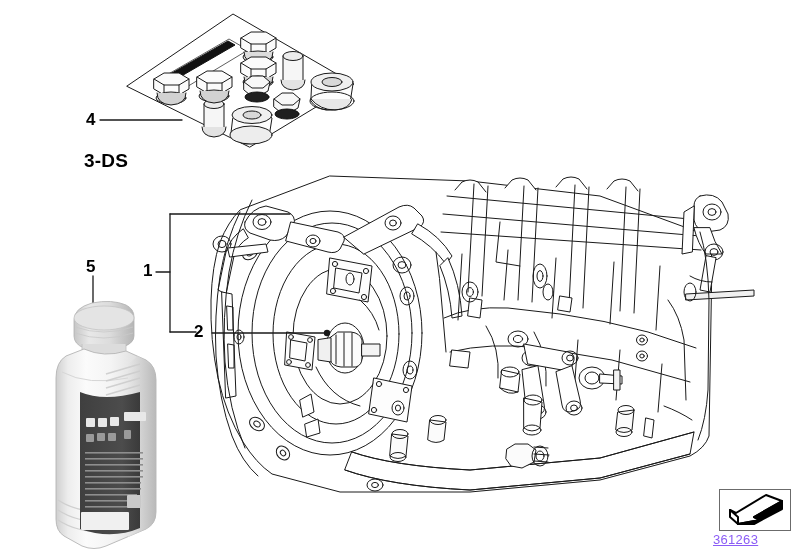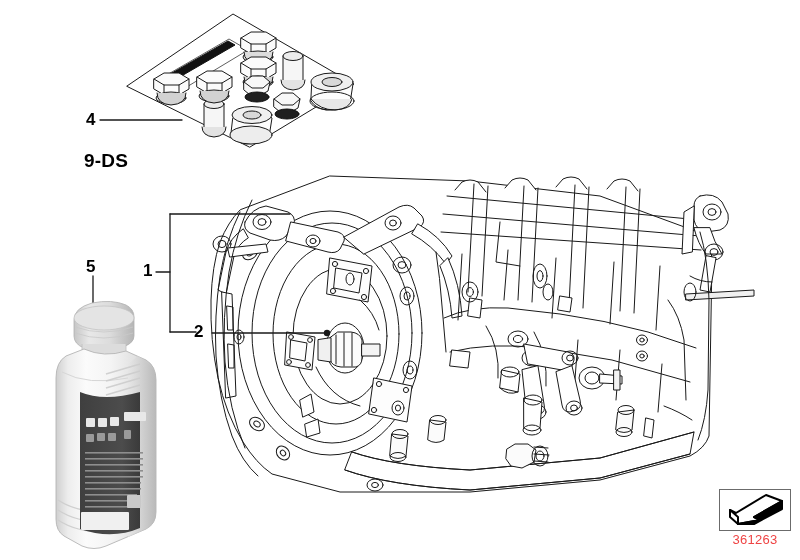--- a/index.html
+++ b/index.html
@@ -40,25 +40,25 @@
     font-weight: bold;
     font-size: 19px;
     letter-spacing: 0.2px;
     color: #000000;
   }
   .diagram-id {
     position: absolute;
     left: 713px;
     top: 532px;
     width: 84px;
-    text-align: center;
     font-family: "Liberation Sans", sans-serif;
     font-size: 13px;
-    color: #ef4444;
+    color: #8b5cf6;
     letter-spacing: 0.3px;
+    text-decoration: underline;
   }
   .icon-box {
     position: absolute;
     left: 719px;
     top: 489px;
     width: 72px;
     height: 42px;
     border: 1px solid #6b6b6b;
     background: #ffffff;
     box-sizing: border-box;
@@ -498,21 +498,21 @@
   </svg>
 
   <div class="callout" style="left:86px; top:111px;">4</div>
 
   <div class="callout" style="left:86px; top:258px;">5</div>
 
   <div class="callout" style="left:143px; top:262px;">1</div>
 
   <div class="callout" style="left:194px; top:323px;">2</div>
 
-  <div class="label-3ds">9-DS</div>
+  <div class="label-3ds">3-DS</div>
 
   <div class="icon-box">
     <svg width="70" height="40" viewBox="0 0 70 40" xmlns="http://www.w3.org/2000/svg">
       <path d="M46 5 L62 11 L34 27 L40 30 L18 34 L10 20 L16 23 Z" fill="#ffffff" stroke="#000000" stroke-width="2" stroke-linejoin="round"></path>
       <path d="M62 11 L62 19 L34 34 L18 34 L40 30 L34 27 Z" fill="#000000" stroke="#000000" stroke-width="2" stroke-linejoin="round"></path>
       <path d="M10 20 L10 27 L18 34 L18 27 Z" fill="#ffffff" stroke="#000000" stroke-width="2" stroke-linejoin="round"></path>
     </svg>
   </div>
 
   <div class="diagram-id">361263</div>

